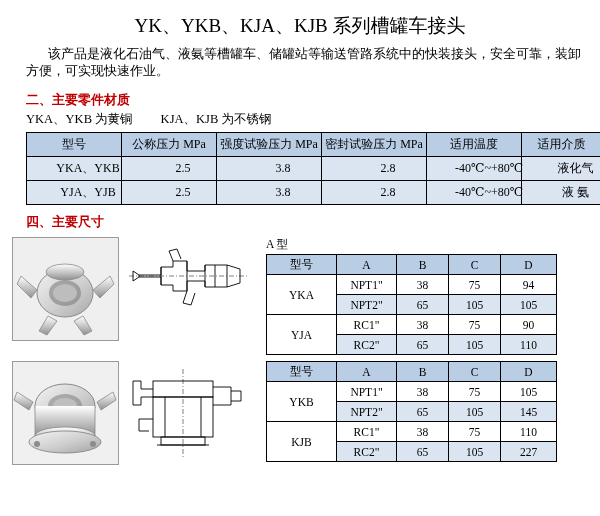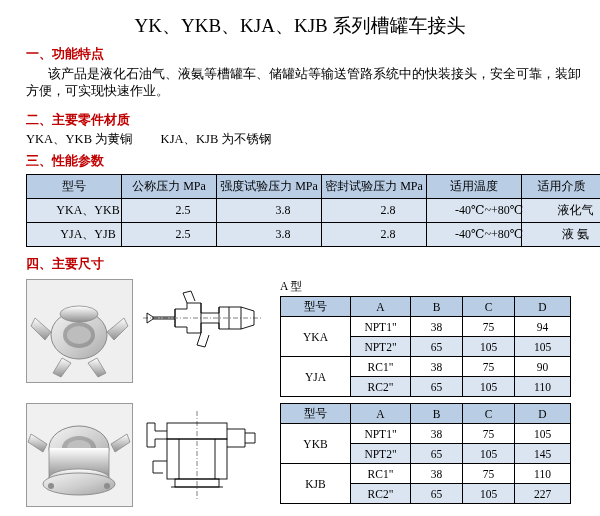--- a/index.html
+++ b/index.html
@@ -76,21 +76,20 @@
   }
   table.perf tbody td {
     background: #dbe5f1;
     padding-left: 28px;
   }
 
   
   .dim-area {
     position: relative;
     margin-top: 6px;
-    margin-left: 14px;
     width: 560px;
   }
   .row-block {
     display: flex;
     align-items: flex-start;
     margin-bottom: 6px;
   }
   .photo {
     width: 105px;
     height: 102px;
@@ -144,27 +143,25 @@
   }
   svg { display: block; }
 </style>
 </head>
 <body>
 
 <div class="page">
 
   <div class="title">YK、YKB、KJA、KJB 系列槽罐车接头</div>
 
-  <div class="section-head">一、功能特点</div>
   <div class="para"><span class="indent"></span><span>该产品是液化石油气、液氨等槽罐车、储罐站等输送管路系统中的快装接头，安全可靠，装卸方便，可实现快速作业。</span></div>
 
   <div class="section-head">二、主要零件材质</div>
   <div class="material-line"><span>YKA、YKB 为黄铜</span><span class="gap"></span><span>KJA、KJB 为不锈钢</span></div>
 
-  <div class="section-head">三、性能参数</div>
 
   <table class="perf">
     <colgroup>
       <col style="width:95px">
       <col style="width:95px">
       <col style="width:105px">
       <col style="width:105px">
       <col style="width:95px">
       <col style="width:80px">
     </colgroup>

